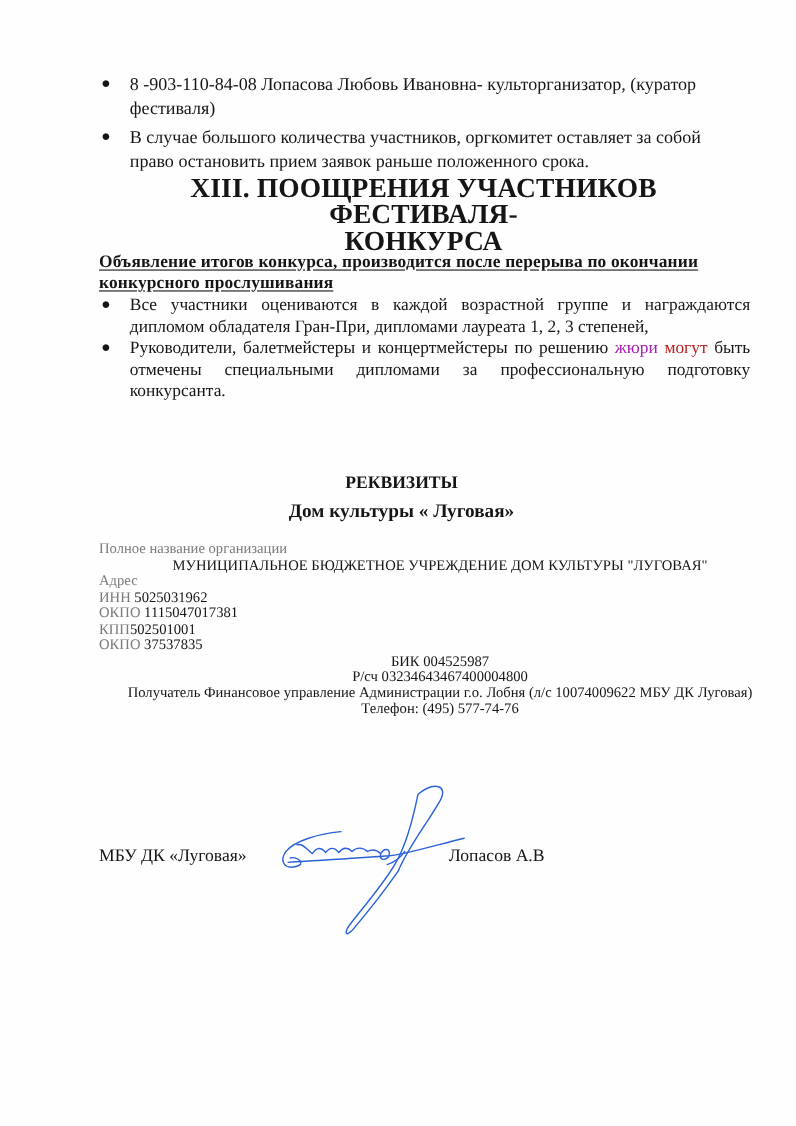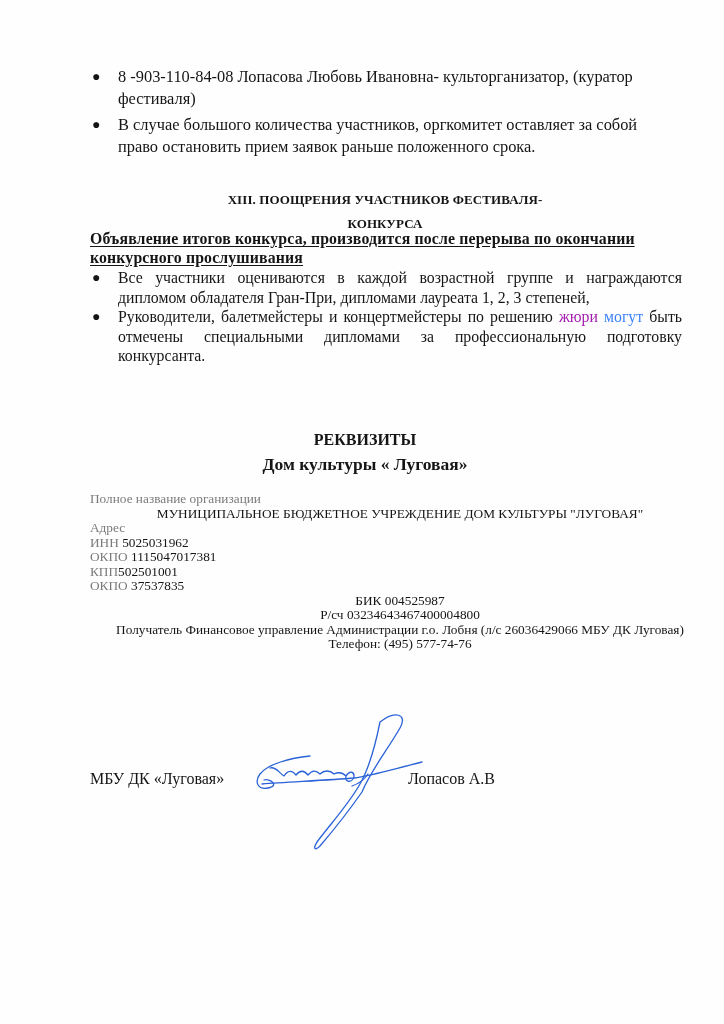--- a/index.html
+++ b/index.html
@@ -6,29 +6,29 @@
     body { width: 724px; height: 1024px; position: relative; overflow: hidden; color: #151515; font-family: "Liberation Serif", serif; }
     .page { position: absolute; left: 0; top: 0; width: 724px; height: 1024px; background: #fefefe; }
 
     .bullets { position: absolute; left: 90px; width: 590px; margin: 0; padding: 0; list-style: none; }
     .bullets li { position: relative; padding-left: 28px; }
     .bullets li .dot { position: absolute; left: 2px; top: 0; font-size: 14px; }
 
     #contacts { top: 66px; font-size: 16.4px; line-height: 22px; }
     #contacts li { margin-bottom: 4px; }
 
-    .section-title { position: absolute; left: 120px; width: 530px; top: 160px; text-align: center; font-weight: bold; font-size: 13px; line-height: 24px; letter-spacing: 0.1px; margin-top: 28px; }
+    .section-title { position: absolute; left: 120px; width: 530px; top: 160px; text-align: center; font-weight: bold; font-size: 25px; line-height: 24px; letter-spacing: 0.1px; }
 
     .announce { position: absolute; left: 90px; width: 595px; top: 229px; font-weight: bold; font-size: 15.8px; line-height: 19px; text-decoration: underline; text-underline-offset: 2px; letter-spacing: 0.15px; }
 
     #awards { top: 268px; font-size: 15.8px; line-height: 19.5px; width: 592px; }
     #awards li { text-align: justify; }
     #awards li.justify-last { text-align-last: left; }
     .faded { color: #a21caf; }
-    .faded2 { color: #3b82f6; }
+    .faded2 { color: #b91c1c; }
 
     .req-title { position: absolute; left: 200px; width: 330px; top: 428px; text-align: center; font-weight: bold; font-size: 16px; line-height: 24px; }
     .req-sub { position: absolute; left: 200px; width: 330px; top: 453px; text-align: center; font-weight: bold; font-size: 17.5px; line-height: 22px; }
 
     .req-list { position: absolute; left: 90px; top: 492px; width: 620px; font-size: 13.3px; line-height: 14.5px; }
     .req-list .row { white-space: nowrap; }
     .req-list .lbl { color: #7a7a7a; }
     .req-list .val { color: #151515; text-align: center; }
 
     .sign-block { position: absolute; left: 90px; top: 770px; font-size: 16px; }
@@ -64,21 +64,21 @@
   <div class="req-list">
     <div class="row lbl">Полное название организации</div>
     <div class="row val">МУНИЦИПАЛЬНОЕ БЮДЖЕТНОЕ УЧРЕЖДЕНИЕ ДОМ КУЛЬТУРЫ "ЛУГОВАЯ"</div>
     <div class="row lbl">Адрес</div>
     <div class="row"><span class="lbl">ИНН</span><span class="val"> 5025031962</span></div>
     <div class="row"><span class="lbl">ОКПО</span><span class="val"> 1115047017381</span></div>
     <div class="row"><span class="lbl">КПП</span><span class="val">502501001</span></div>
     <div class="row"><span class="lbl">ОКПО</span><span class="val"> 37537835</span></div>
     <div class="row val">БИК 004525987</div>
     <div class="row val">Р/сч 03234643467400004800</div>
-    <div class="row val">Получатель Финансовое управление Администрации г.о. Лобня (л/с 26036429066 МБУ ДК Луговая)</div>
+    <div class="row val">Получатель Финансовое управление Администрации г.о. Лобня (л/с 10074009622 МБУ ДК Луговая)</div>
     <div class="row val">Телефон: (495) 577-74-76</div>
   </div>
 
   <div class="sign-block">
     <span class="sign-org">МБУ ДК «Луговая»</span>
     <span class="sign-name">Лопасов А.В</span>
   </div>
 
   <svg class="signature" viewBox="0 0 175 140">
     <g fill="none" stroke-width="1.3" stroke-linecap="round" stroke-linejoin="round" id="sig-strokes" stroke="#2a62d8">

